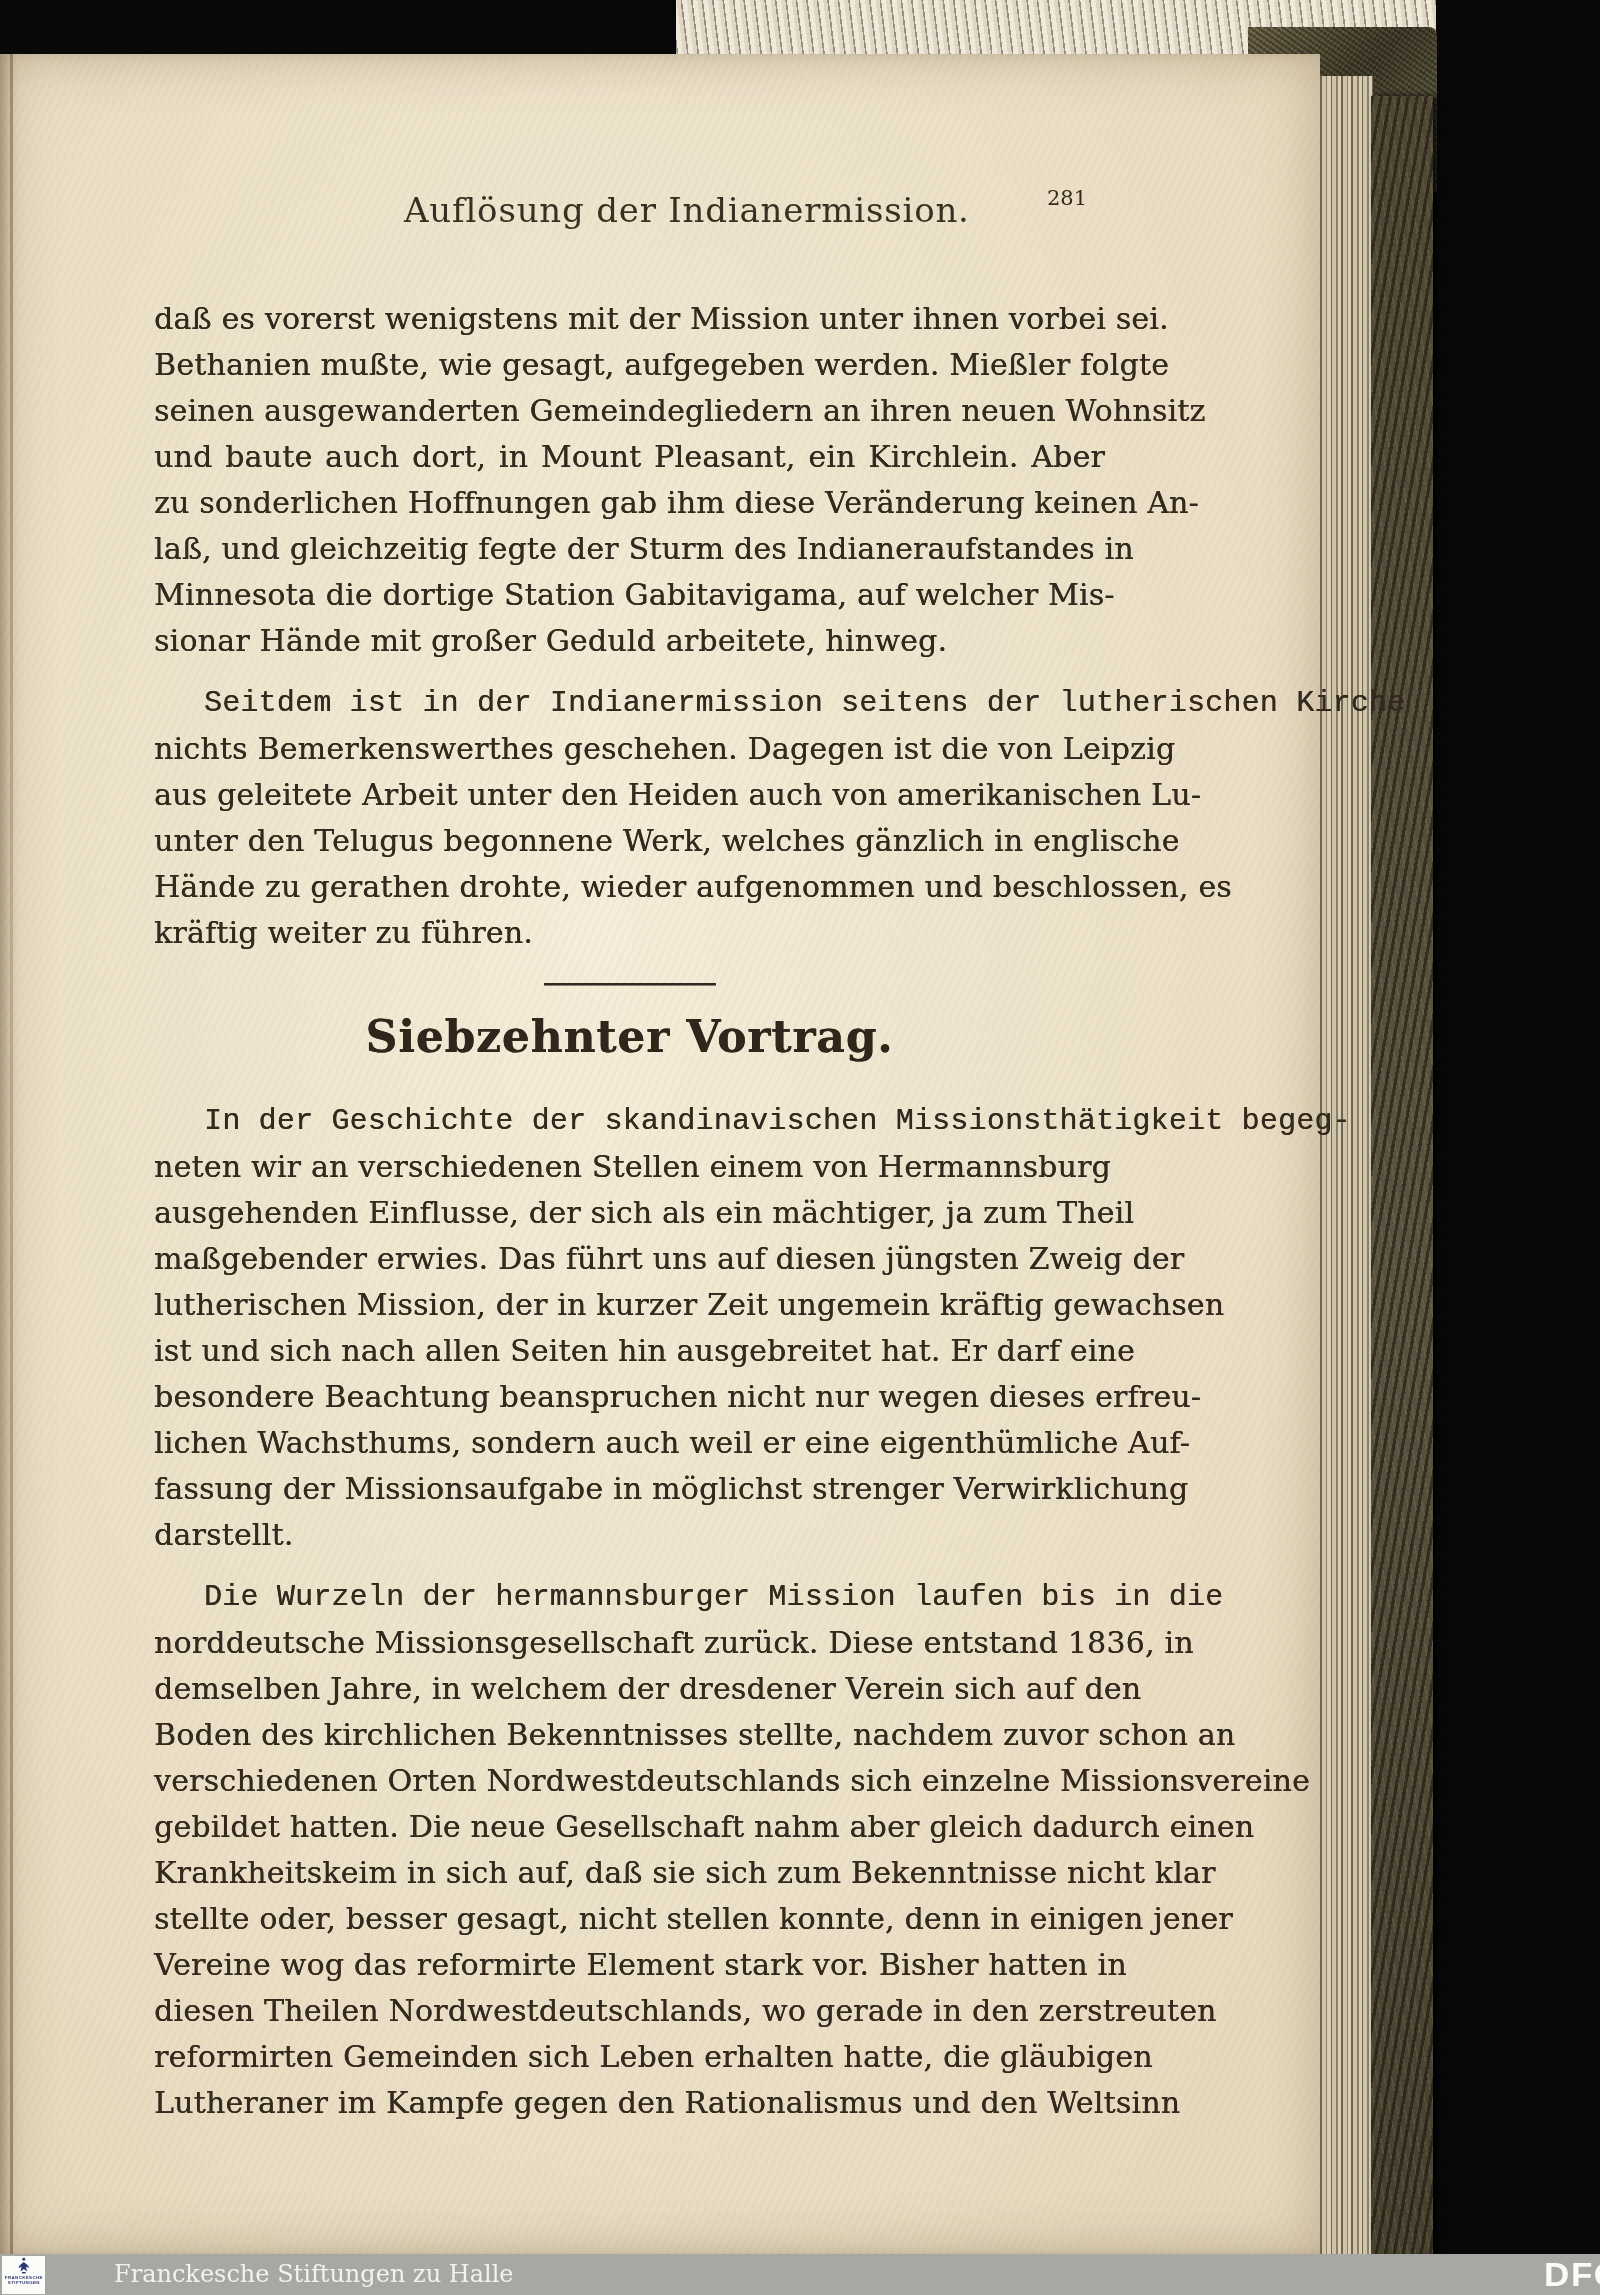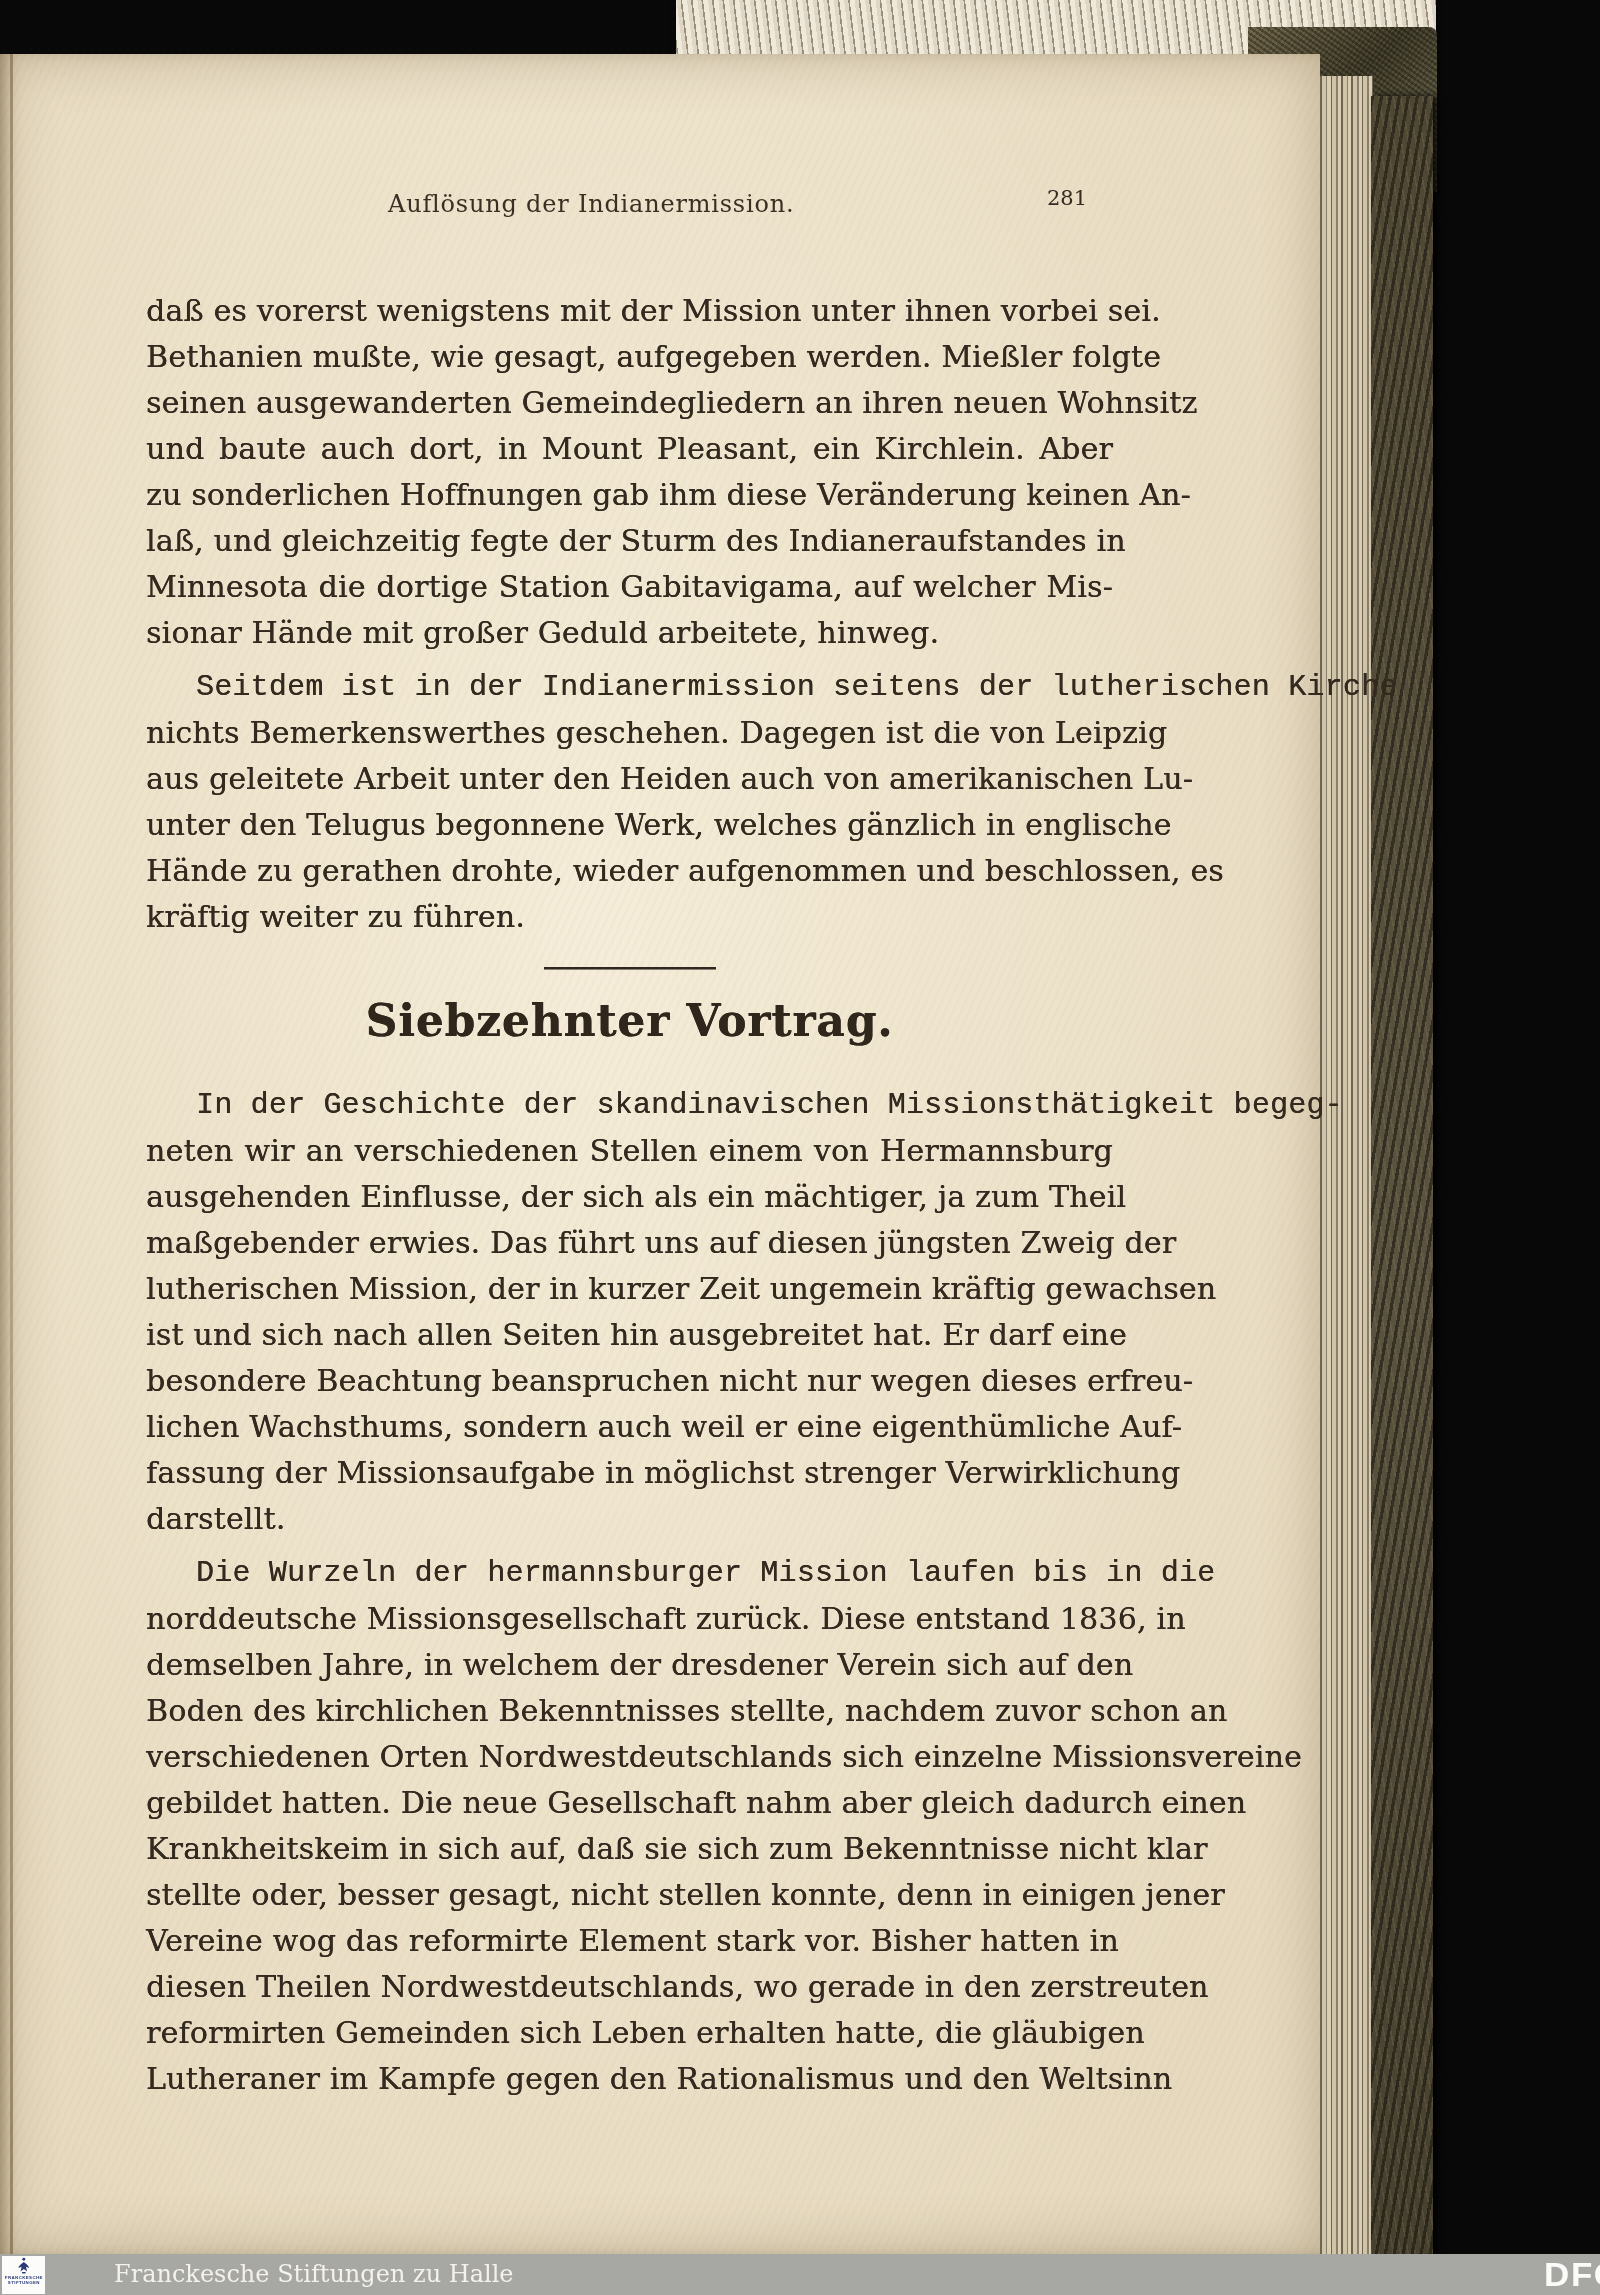--- a/index.html
+++ b/index.html
@@ -54,34 +54,34 @@
     box-shadow:inset 0 0 56px rgba(96,74,42,0.30), inset 11.2px 0 14.4px -8px rgba(96,74,42,0.55);
     color:#332a1f;
   }
   
   .page::before{
     content:"";position:absolute;left:10.4px;top:0;width:2.4px;height:100%;
     background:linear-gradient(rgba(116,94,58,0.55),rgba(116,94,58,0.25) 40%,rgba(116,94,58,0.6));
   }
 
   .running{
-    position:absolute;left:388px;top:136px;
-    font-size:24px;letter-spacing:0.8px;color:#3a2f23;
+    position:absolute;left:404px;top:136px;
+    font-size:34px;letter-spacing:0.8px;color:#3a2f23;
   }
   .pagenum{
     position:absolute;left:1047px;top:132px;
     font-size:21px;color:#352b20;
   }
 
   .textblock{
     position:absolute;left:138px;top:226px;width:983px;
     font-size:30px;color:#33291e;
     text-shadow:0.2px 0 0 currentColor;
   }
-  .para{margin:8px;}
+  .para{margin:16px;}
   .line{
     height:46px;line-height:46px;white-space:nowrap;
     text-align:justify;text-align-last:justify;
     letter-spacing:0.2px;
   }
   .line.ragged{text-align-last:left;white-space:normal;}
   .line.indent{padding-left:50px;font-family:Liberation Mono, monospace;}
 
   .divider{
     width:172px;height:3.2px;margin:27px auto 19px auto;

